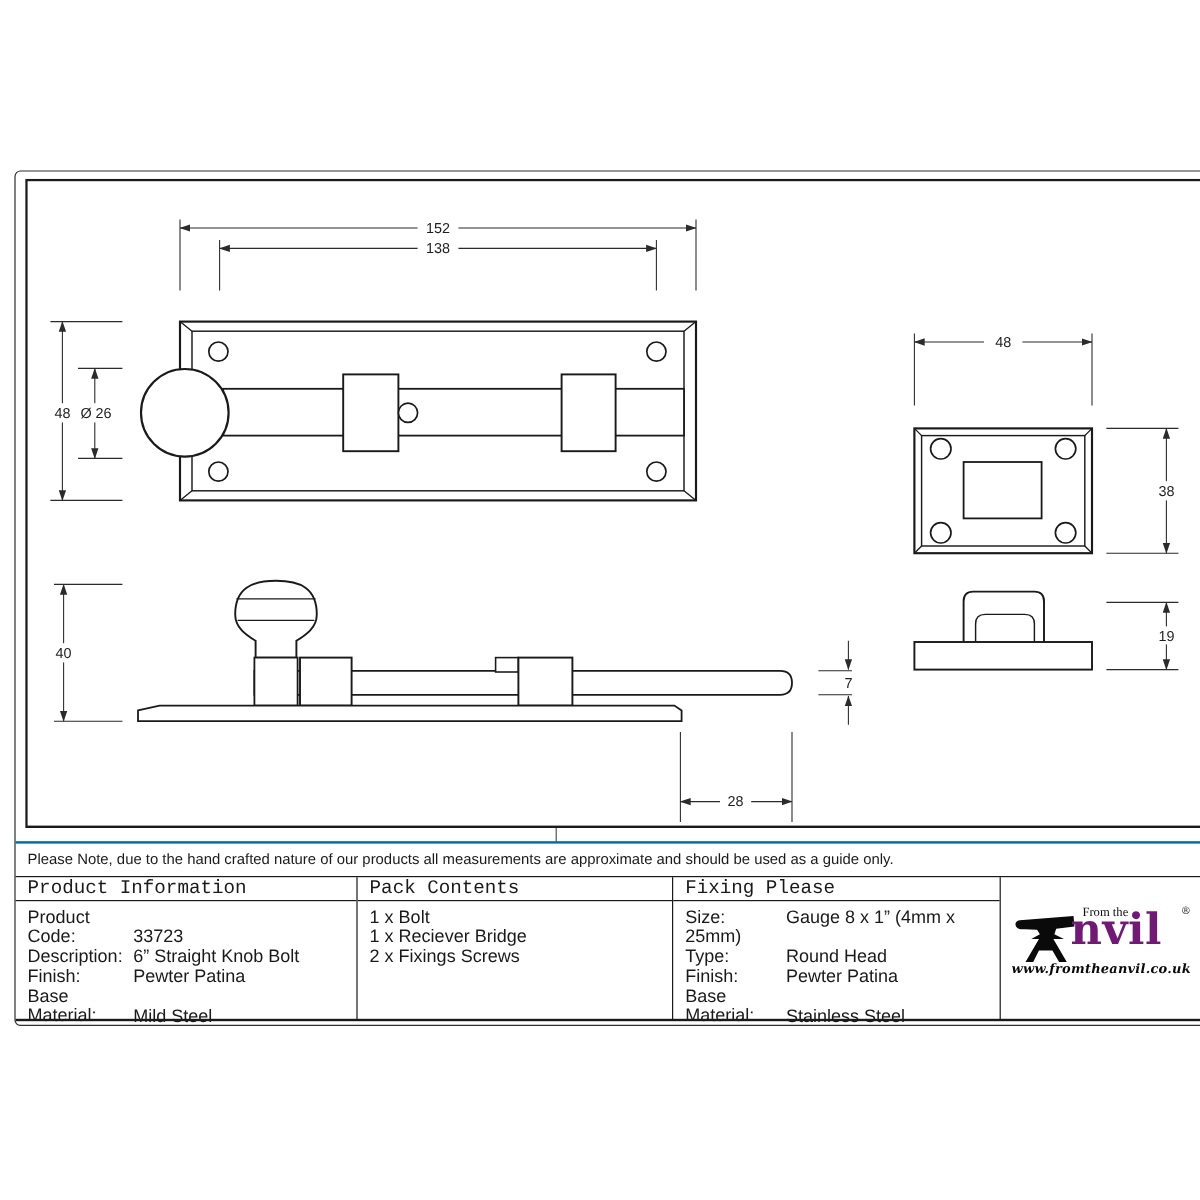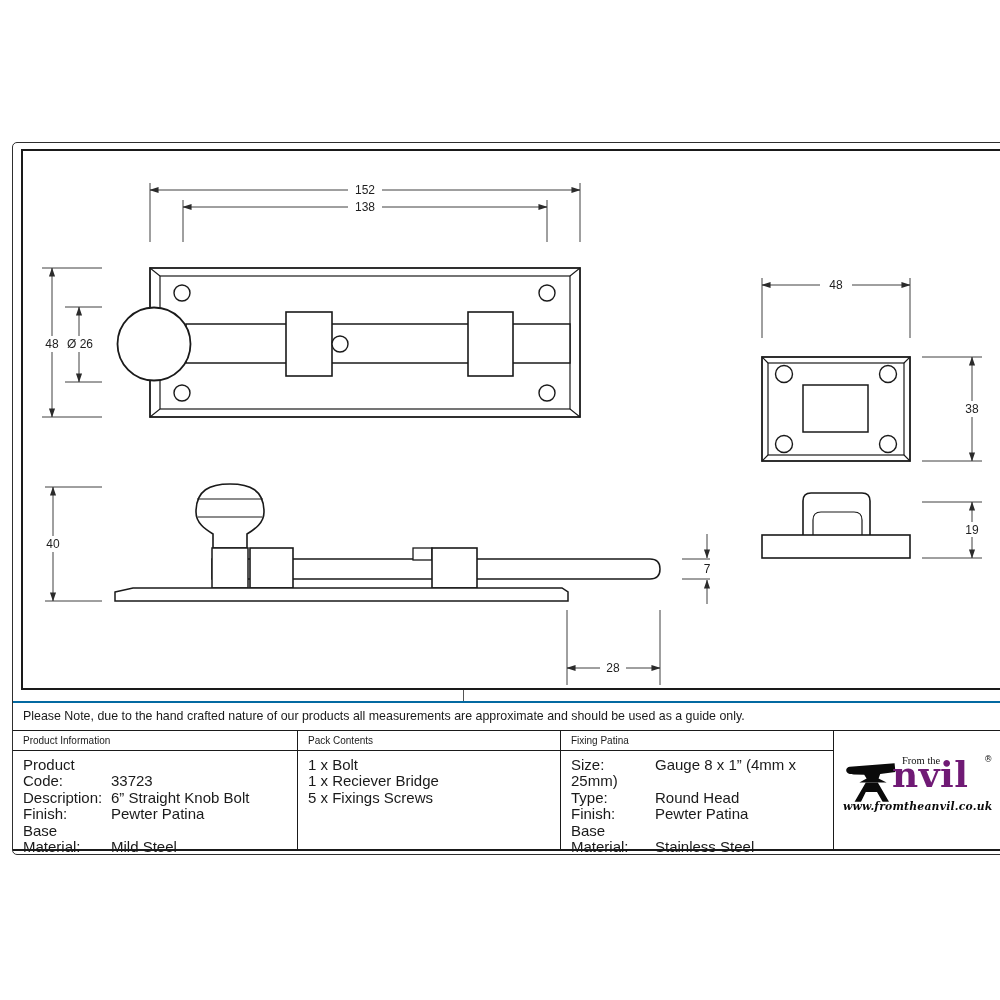--- a/index.html
+++ b/index.html
@@ -17,21 +17,21 @@
   .note-row{height:26.5px;border-bottom:1.5px solid #1a1a1a;display:flex;align-items:center;
             padding-left:10px;font-size:12.4px;}
   .cols{display:flex;height:119px;}
   .col{box-sizing:border-box;height:100%;}
   .col + .col{border-left:1.5px solid #1a1a1a;}
   .col-1{width:284px;}
   .col-2{width:263px;}
   .col-3{width:273px;}
   .col-4{flex:1;position:relative;}
   .col-header{height:19.5px;border-bottom:1.5px solid #1a1a1a;display:flex;align-items:center;
-              padding-left:10px;font-size:10px;}
+              padding-left:10px;font-size:16px;font-family:Liberation Mono, monospace;}
   .col-body{padding:6px 0 0 10px;font-size:15px;line-height:16.4px;}
   .kv .k{display:inline-block;}
   .col-1 .k{width:88px;}
   .col-3 .k{width:84px;}
   
   .logo{position:absolute;left:50%;top:50%;width:152px;height:64px;transform:translate(-50%,-54%);}
   .logo .anvil-a{position:absolute;left:0;top:7px;width:56px;height:40px;}
   .logo .from-the{position:absolute;left:59px;top:0;font-family:Liberation Serif, serif;
                   font-size:10.5px;color:#111;}
   .logo .nvil{position:absolute;left:49px;top:1px;font-family:"DejaVu Serif","Liberation Serif",serif;
@@ -182,25 +182,25 @@
           <div class="kv"><span class="k">Description:</span><span class="v">6” Straight Knob Bolt</span></div>
           <div class="kv"><span class="k">Finish:</span><span class="v">Pewter Patina</span></div>
           <div class="kv"><span class="k">Base Material:</span><span class="v">Mild Steel</span></div>
         </div>
       </div>
       <div class="col col-2">
         <div class="col-header">Pack Contents</div>
         <div class="col-body">
           <div>1 x Bolt</div>
           <div>1 x Reciever Bridge</div>
-          <div>5 x Fixings Screws</div>
+          <div>2 x Fixings Screws</div>
         </div>
       </div>
       <div class="col col-3">
-        <div class="col-header">Fixing Patina</div>
+        <div class="col-header">Fixing Please</div>
         <div class="col-body">
           <div class="kv"><span class="k">Size:</span><span class="v">Gauge 8 x 1” (4mm x 25mm)</span></div>
           <div class="kv"><span class="k">Type:</span><span class="v">Round Head</span></div>
           <div class="kv"><span class="k">Finish:</span><span class="v">Pewter Patina</span></div>
           <div class="kv"><span class="k">Base Material:</span><span class="v">Stainless Steel</span></div>
         </div>
       </div>
       <div class="col col-4">
         <div class="logo">
           <svg class="anvil-a" viewBox="0 0 130 100">

